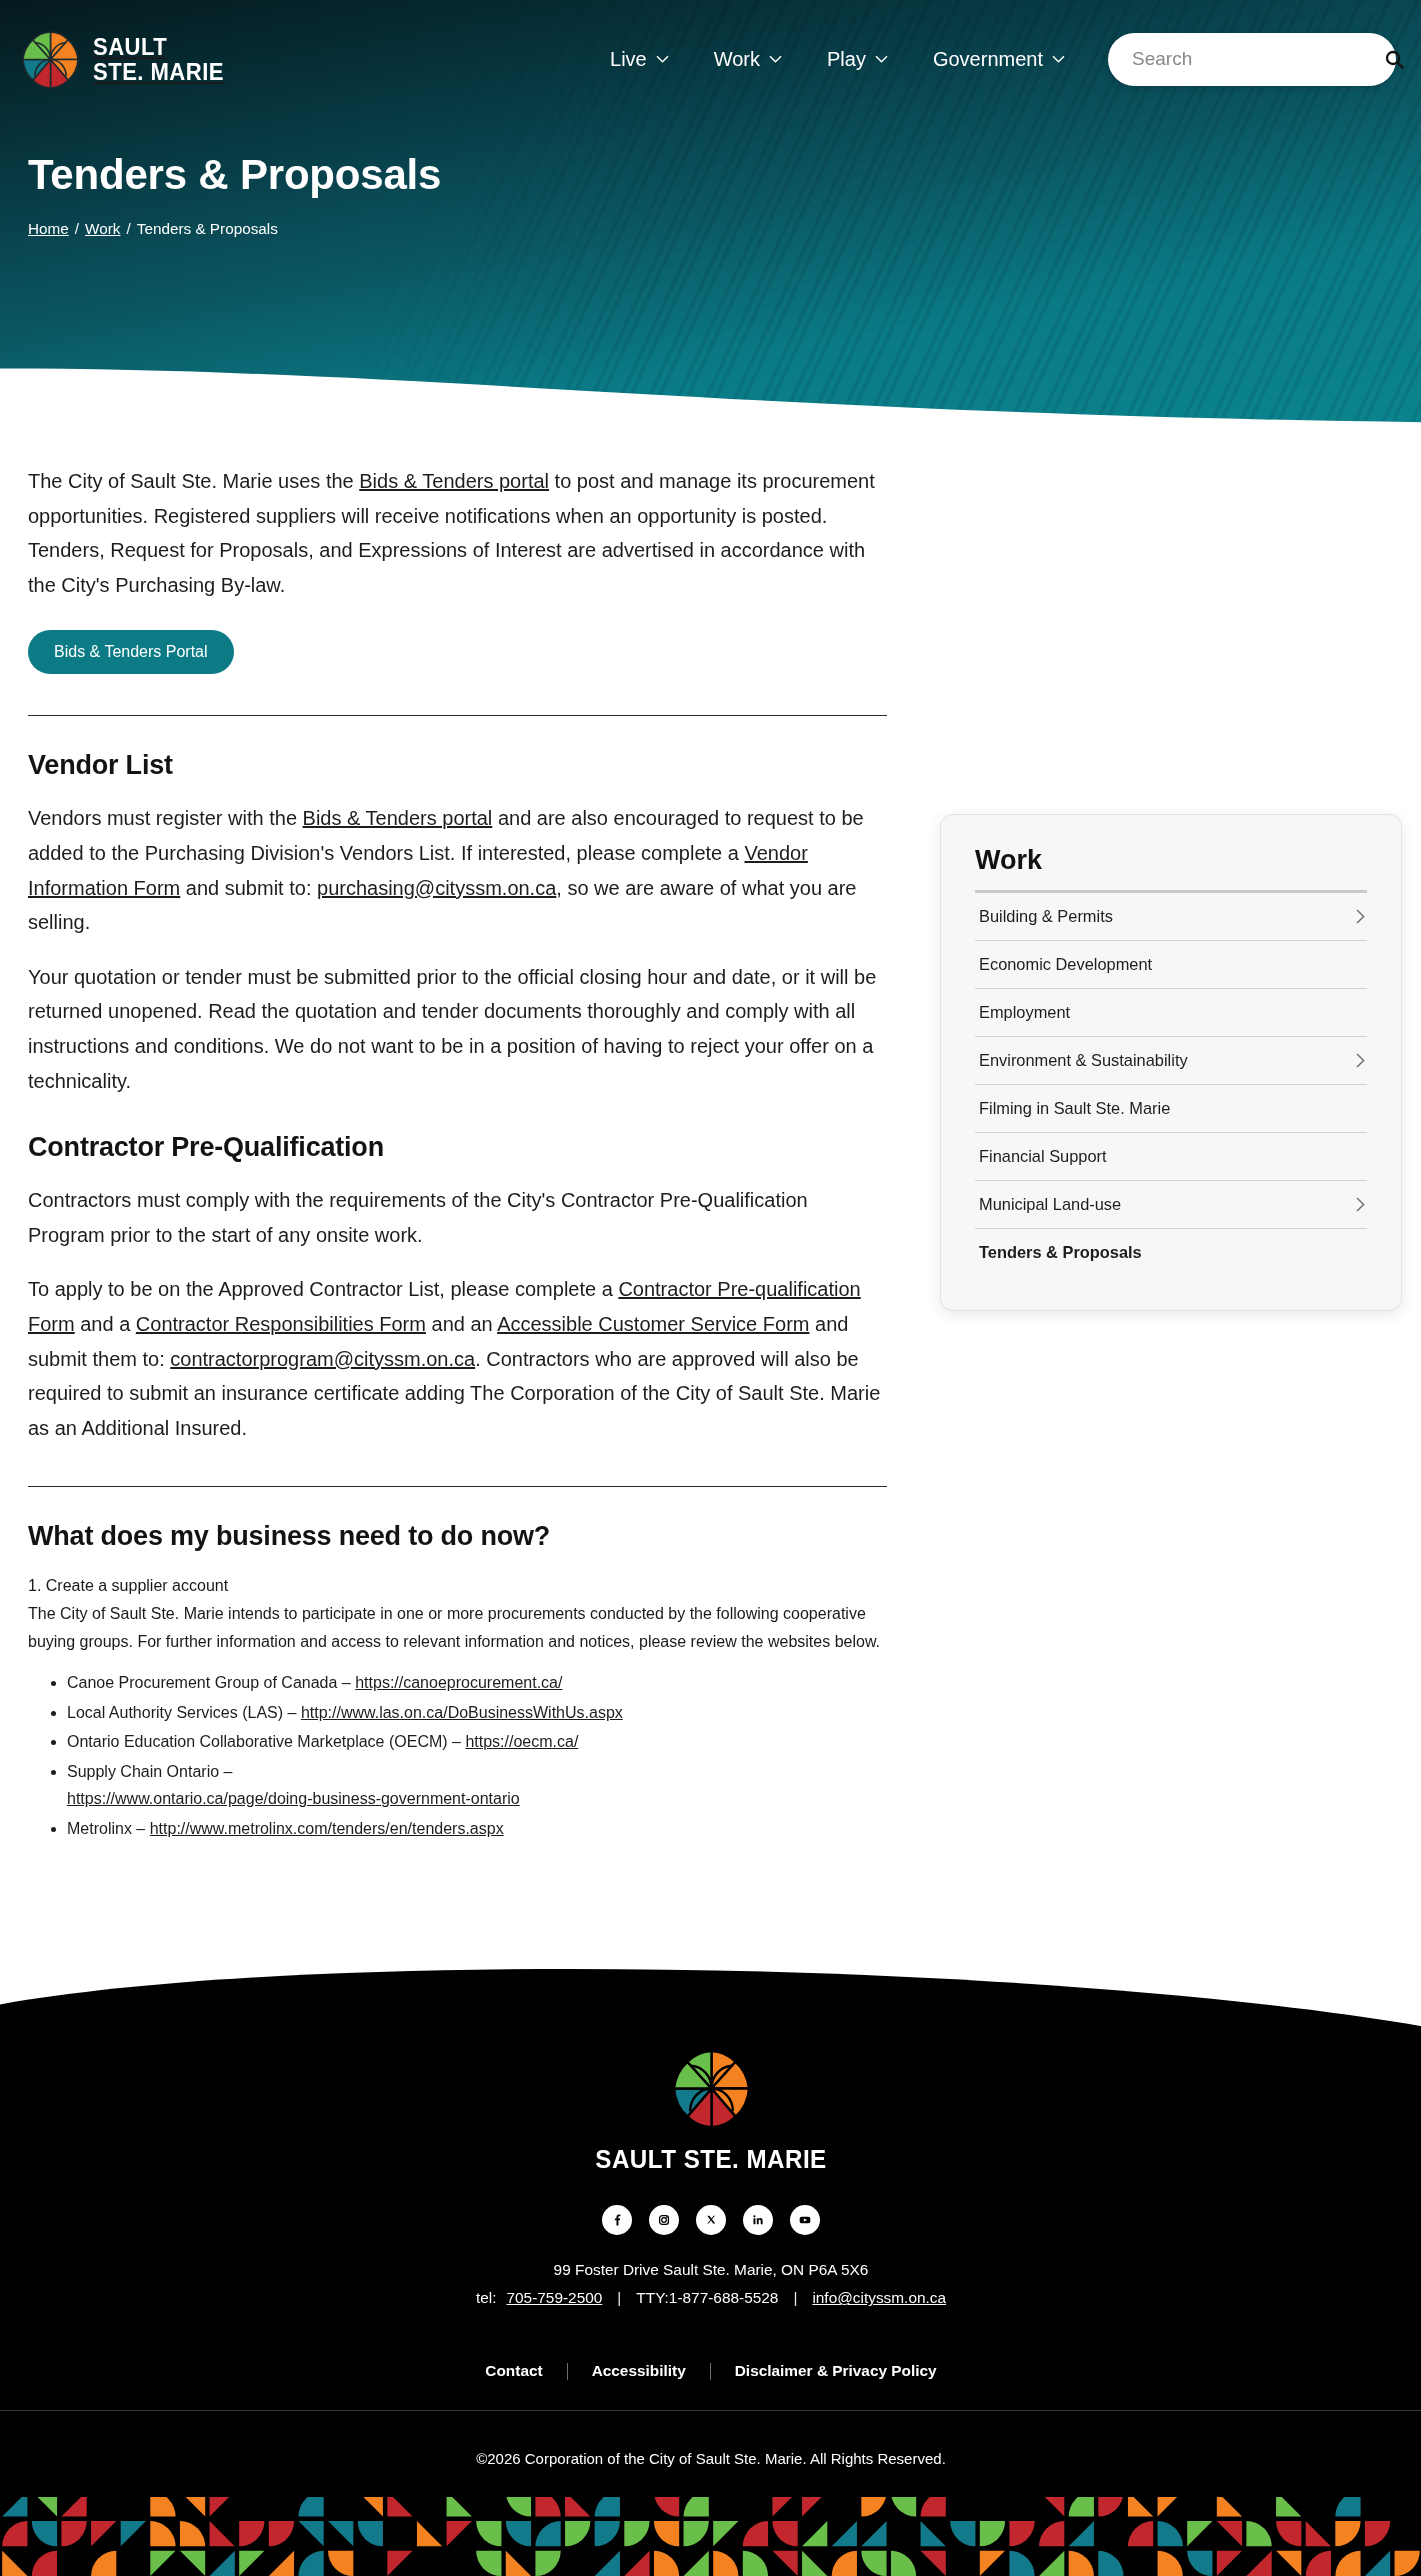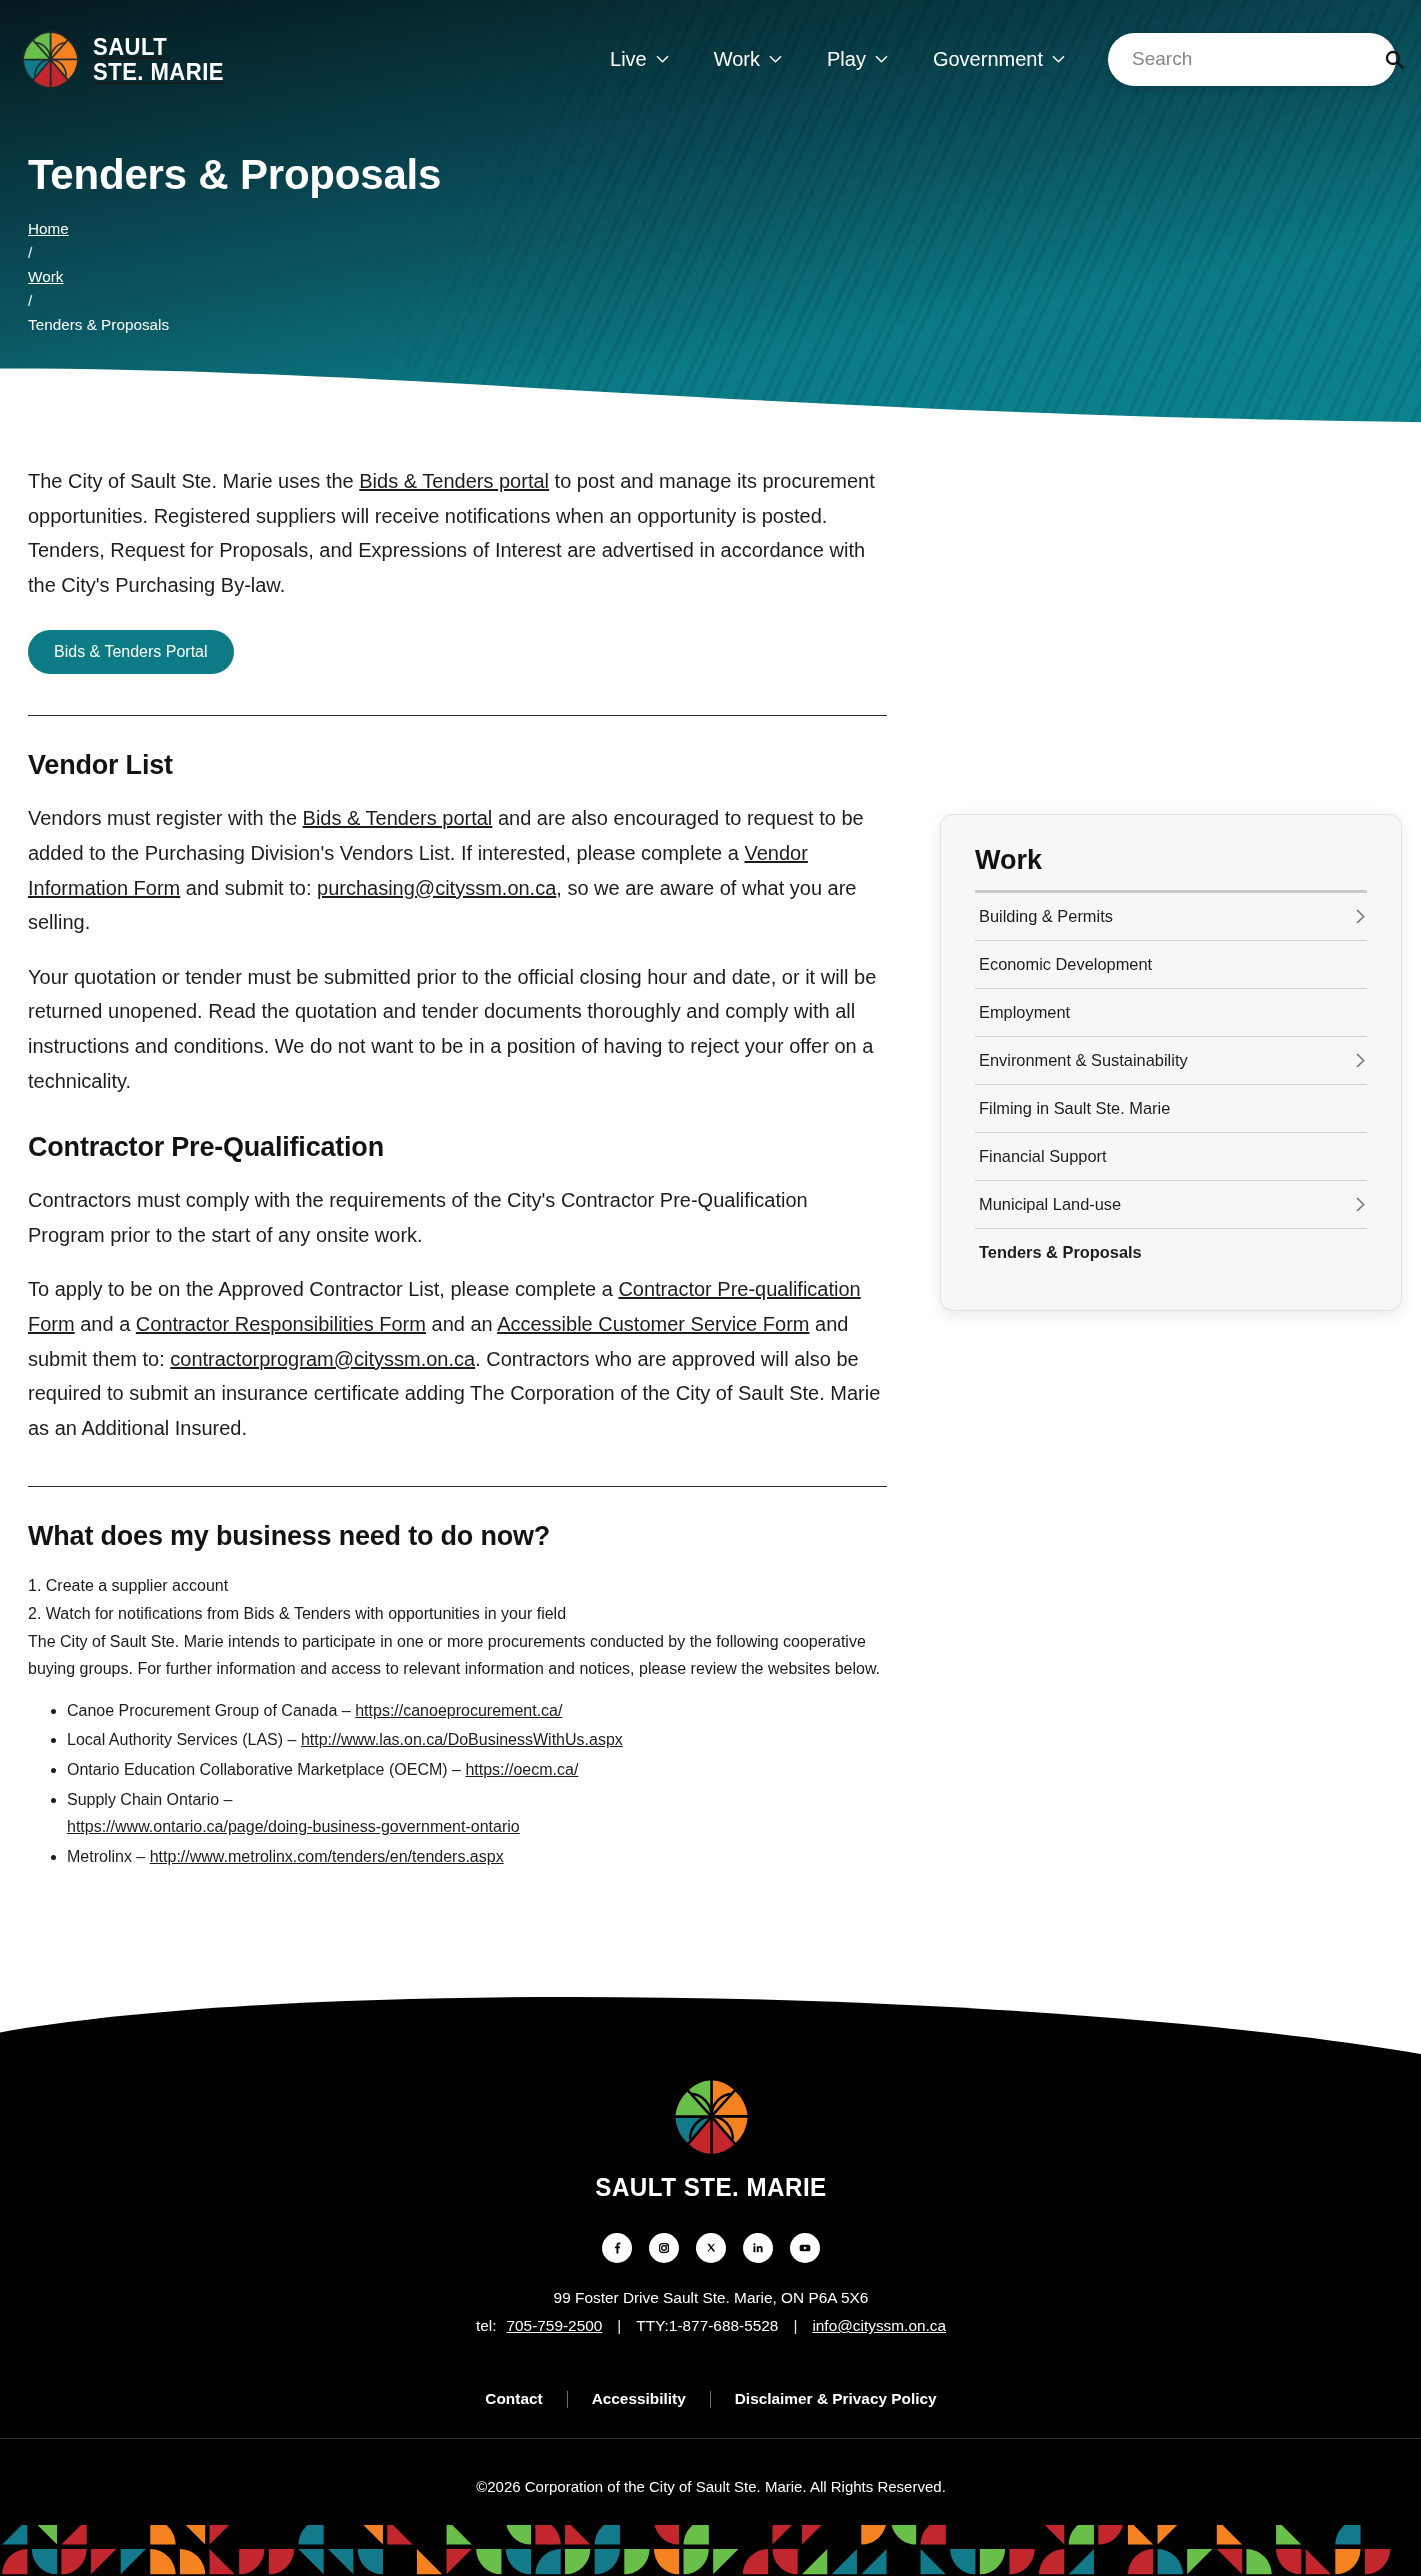--- a/index.html
+++ b/index.html
@@ -116,21 +116,20 @@
     font-weight: 700;
     letter-spacing: -0.2px;
     line-height: 1.05;
   }
   .breadcrumb {
     margin-top: 23px;
     color: #fff;
     font-size: 15.3px;
     display: flex; gap: 6px; align-items: baseline;
     flex-wrap: wrap;
-    flex-direction: column;
   }
   .breadcrumb a { text-decoration: underline; cursor: pointer; }
   .breadcrumb .sep { opacity: .95; }
   .breadcrumb .cur { text-decoration: none; }
 
   
   .page-wrap { position: relative; width: 1422px; }
   .content {
     width: 889px;
     padding: 30px 0 0 28px;
@@ -354,21 +353,20 @@
 
     <h2 class="sec">Contractor Pre-Qualification</h2>
     <p>Contractors must comply with the requirements of the City's Contractor Pre-Qualification Program prior to the start of any onsite work.</p>
     <p><span>To apply to be on the Approved Contractor List, please complete a </span><a href="#">Contractor Pre-qualification Form</a><span> and a </span><a href="#">Contractor Responsibilities Form</a><span> and an </span><a href="#">Accessible Customer Service Form</a><span> and submit them to: </span><a href="#">contractorprogram@cityssm.on.ca</a><span>. Contractors who are approved will also be required to submit an insurance certificate adding The Corporation of the City of Sault Ste. Marie as an Additional Insured.</span></p>
 
     <hr class="rule">
 
     <h2 class="sec">What does my business need to do now?</h2>
     <div class="numlist">
       <div>1. Create a supplier account</div>
-      <div>2. Watch for notifications from Bids &amp; Tenders with opportunities in your field</div>
       <div style="margin-bottom:14px">The City of Sault Ste. Marie intends to participate in one or more procurements conducted by the following cooperative buying groups. For further information and access to relevant information and notices, please review the websites below.</div>
     </div>
     <ul>
       <li><span>Canoe Procurement Group of Canada</span><span> – </span><a href="#">https://canoeprocurement.ca/</a></li>
       <li><span>Local Authority Services (LAS)</span><span> – </span><a href="#">http://www.las.on.ca/DoBusinessWithUs.aspx</a></li>
       <li><span>Ontario Education Collaborative Marketplace (OECM)</span><span> –  </span><a href="#">https://oecm.ca/</a></li>
       <li><span>Supply Chain Ontario</span><span> – </span><br><a href="#">https://www.ontario.ca/page/doing-business-government-ontario</a></li>
       <li><span>Metrolinx</span><span> – </span><a href="#">http://www.metrolinx.com/tenders/en/tenders.aspx</a></li>
     </ul>
   </main>

